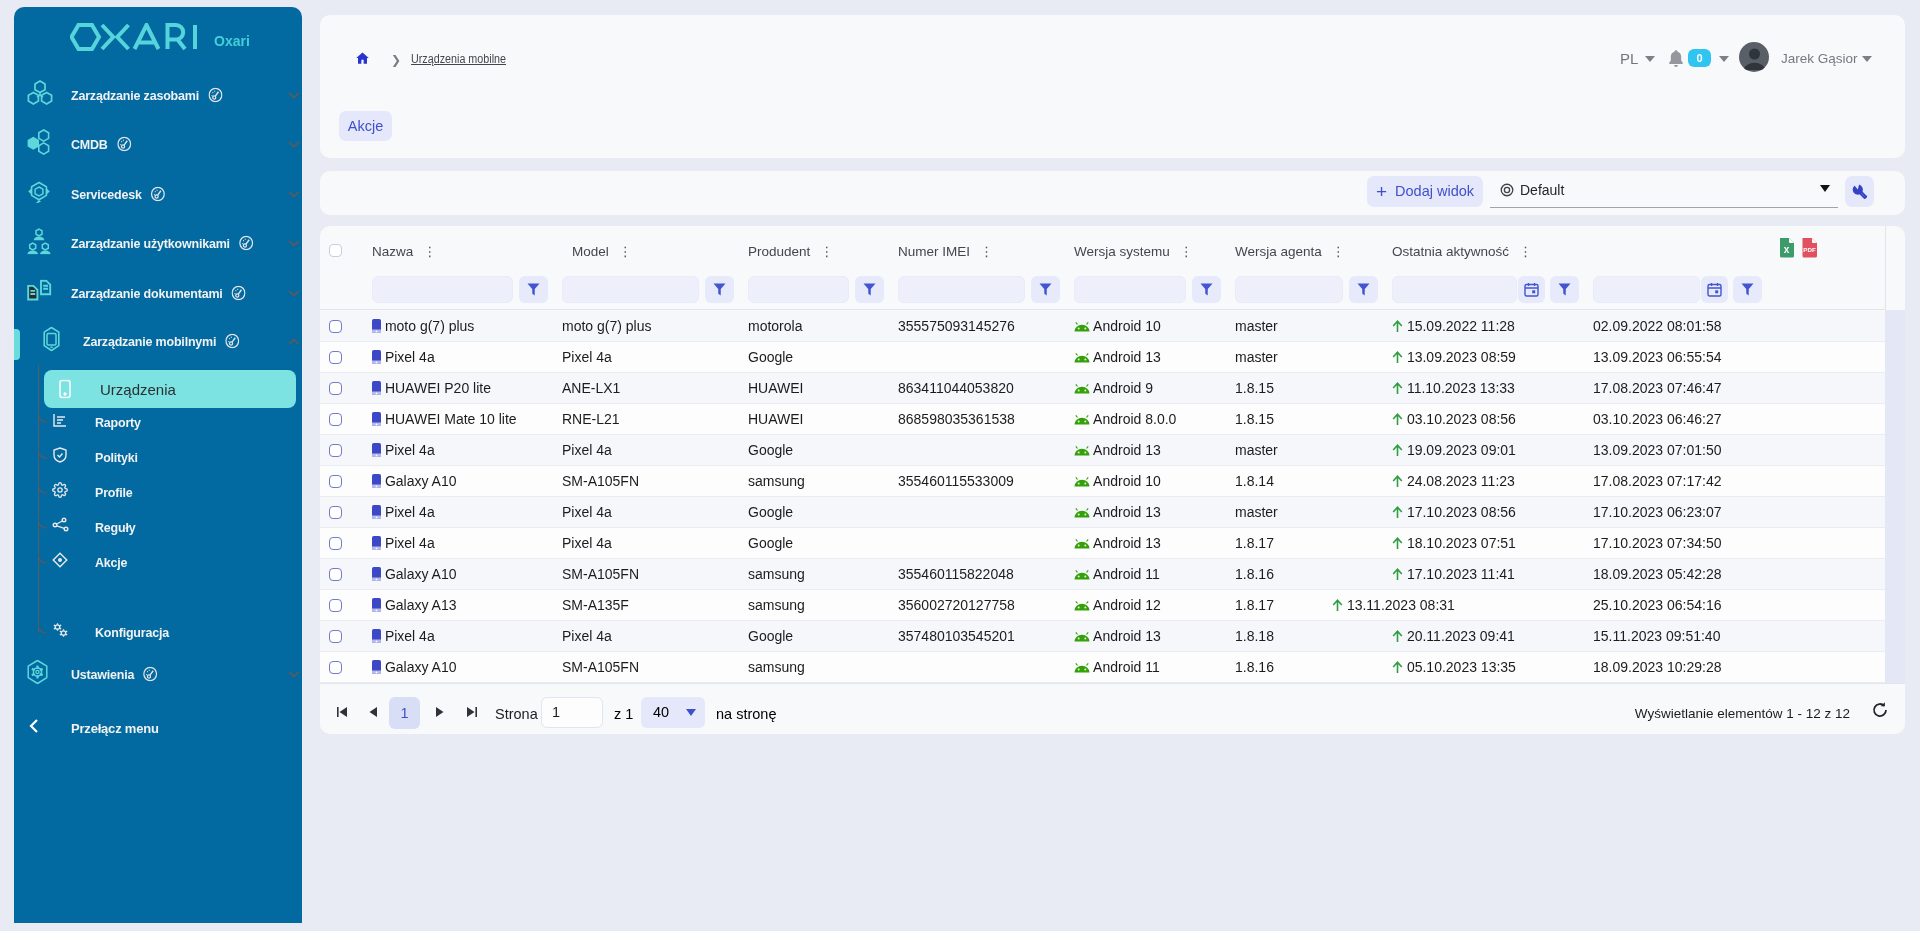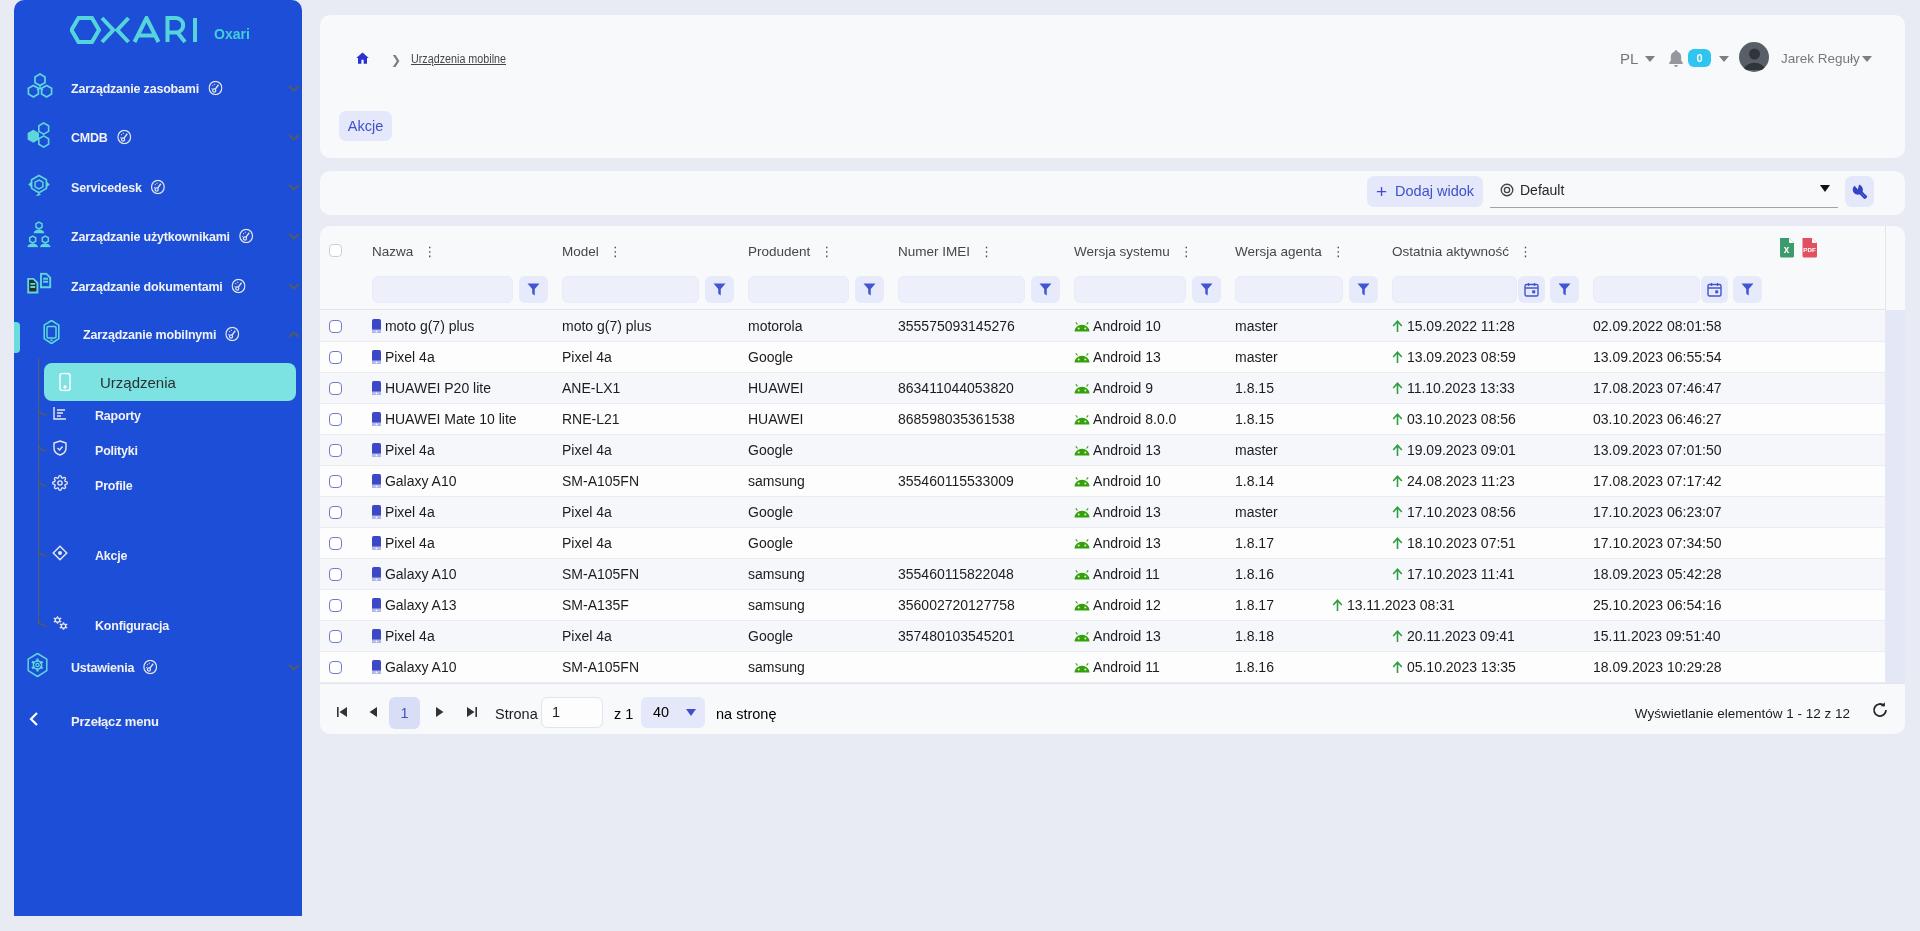--- a/index.html
+++ b/index.html
@@ -1,19 +1,19 @@
 <!DOCTYPE html>
 <html><head>
 <meta charset="utf-8">
 <style>
 * { margin:0; padding:0; box-sizing:border-box; }
 html,body { width:1920px; height:931px; overflow:hidden; background:#e9ebf4; font-family:"Liberation Sans", sans-serif; }
 
 
-#sidebar { position:absolute; left:14px; top:0; width:288px; height:916px; background:#1d4ed8; border-radius:10px 10px 0 0; }
+#sidebar { position:absolute; left:14px; top:7px; width:288px; height:916px; background:#0369a1; border-radius:10px 10px 0 0; }
 #logo { position:absolute; left:56px; top:16px; }
 #logoTag { position:absolute; left:200px; top:26px; color:#41d1d8; font-size:14px; font-weight:bold; }
 .mi { position:absolute; left:0; width:288px; height:48px; }
 .mi .ic { position:absolute; left:13px; top:50%; transform:translateY(-50%); }
 .mi .tx { position:absolute; left:57px; top:50%; transform:translateY(-50%) scaleX(0.96); transform-origin:left center; color:#f1f2f2; font-size:13px; font-weight:bold; white-space:nowrap; letter-spacing:-0.2px; }
 .mi .gauge { display:inline-block; vertical-align:-3px; margin-left:6px; }
 .mi .chev { position:absolute; right:2px; top:50%; transform:translateY(-50%); color:#595e63; font-size:13px; }
 .si { position:absolute; left:0; width:288px; height:35px; }
 .si .ic { position:absolute; left:38px; top:50%; transform:translateY(-50%); }
 .si .tx { position:absolute; left:81px; top:50%; transform:translateY(-50%) scaleX(0.96); transform-origin:left center; color:#f1f2f2; font-size:13px; font-weight:bold; white-space:nowrap; letter-spacing:-0.2px; }
@@ -247,20 +247,32 @@
       <svg style="position:absolute;left:24px;top:8px" width="10" height="12">
         <path d="M0 0 q0 10 9 10" stroke="#565b60" stroke-width="1.2" fill="none"></path>
       </svg>
     </div>
     <div class="si" style="top: 467.5px;">
       <span class="ic"><svg width="16" height="16" viewBox="0 0 24 24" fill="none" stroke="#e8e9ea" stroke-width="2">
           <circle cx="12" cy="12" r="3.2"></circle>
           <path d="M19.4 15a1.65 1.65 0 0 0 .33 1.82l.06.06a2 2 0 1 1-2.83 2.83l-.06-.06a1.65 1.65 0 0 0-1.82-.33 1.65 1.65 0 0 0-1 1.51V21a2 2 0 1 1-4 0v-.09A1.65 1.65 0 0 0 9 19.4a1.65 1.65 0 0 0-1.82.33l-.06.06a2 2 0 1 1-2.83-2.83l.06-.06a1.65 1.65 0 0 0 .33-1.82 1.65 1.65 0 0 0-1.51-1H3a2 2 0 1 1 0-4h.09A1.65 1.65 0 0 0 4.6 9a1.65 1.65 0 0 0-.33-1.82l-.06-.06a2 2 0 1 1 2.83-2.83l.06.06a1.65 1.65 0 0 0 1.82.33H9a1.65 1.65 0 0 0 1-1.51V3a2 2 0 1 1 4 0v.09a1.65 1.65 0 0 0 1 1.51 1.65 1.65 0 0 0 1.82-.33l.06-.06a2 2 0 1 1 2.83 2.83l-.06.06a1.65 1.65 0 0 0-.33 1.82V9a1.65 1.65 0 0 0 1.51 1H21a2 2 0 1 1 0 4h-.09a1.65 1.65 0 0 0-1.51 1z"></path>
         </svg></span>
       <span class="tx">Profile</span>
+      <svg style="position:absolute;left:24px;top:8px" width="10" height="12">
+        <path d="M0 0 q0 10 9 10" stroke="#565b60" stroke-width="1.2" fill="none"></path>
+      </svg>
+    </div>
+    <div class="si" style="top: 502.5px;">
+      <span class="ic"><svg width="17" height="16" viewBox="0 0 17 16" fill="none" stroke="#e8e9ea" stroke-width="1.4">
+          <circle cx="3" cy="8" r="1.8"></circle>
+          <circle cx="12" cy="3" r="1.8"></circle>
+          <circle cx="14" cy="12" r="1.8"></circle>
+          <path d="M4.7 7 l5.6-3 M4.8 8.8 l7.5 2.6"></path>
+        </svg></span>
+      <span class="tx">Reguły</span>
       <svg style="position:absolute;left:24px;top:8px" width="10" height="12">
         <path d="M0 0 q0 10 9 10" stroke="#565b60" stroke-width="1.2" fill="none"></path>
       </svg>
     </div>
     <div class="si" style="top: 537.5px;">
       <span class="ic"><svg width="16" height="16" viewBox="0 0 16 16" fill="none" stroke="#e8e9ea" stroke-width="1.4">
           <path d="M8 1.2 L14.8 8 L8 14.8 L1.2 8 Z"></path>
           <circle cx="8" cy="8" r="2" fill="#e8e9ea" stroke="none"></circle>
         </svg></span>
       <span class="tx">Akcje</span>
@@ -300,21 +312,21 @@
   <svg id="uz-bell" width="16" height="19" viewBox="0 0 16 19">
       <path d="M8 1.2 c0.9 0 1.6 0.7 1.6 1.5 c2.2 0.7 3.6 2.6 3.6 5 v3.8 l1.6 2.3 c0.3 0.5 0 1.1-0.6 1.1 H1.8 c-0.6 0-0.9-0.6-0.6-1.1 l1.6-2.3 V7.7 c0-2.4 1.4-4.3 3.6-5 c0-0.8 0.7-1.5 1.6-1.5 z" fill="#94989d"></path>
       <path d="M6.1 16 a1.9 1.9 0 0 0 3.8 0 z" fill="#94989d"></path>
     </svg>
   <div id="uz-badge">0</div>
   <div id="uz-c2" class="caret"></div>
   <div id="uz-av"><svg width="31" height="31" viewBox="0 0 31 31">
         <circle cx="15.5" cy="12" r="5.5" fill="#30353b"></circle>
         <path d="M4 28 a12 10 0 0 1 23 0 z" fill="#30353b"></path>
       </svg></div>
-  <div id="uz-name">Jarek Reguły</div>
+  <div id="uz-name">Jarek Gąsior</div>
   <div id="uz-c3" class="caret"></div>
 </div>
 
 <div id="tbCard" class="card">
   <div id="btnAddView"><span style="font-size:19px;vertical-align:-2px;font-weight:400">+</span>&nbsp; Dodaj widok</div>
   <div id="selView">
     <svg class="eye" width="14" height="14" viewBox="0 0 17 17" fill="none" stroke="#3f444a" stroke-width="1.6">
         <circle cx="8.5" cy="8.5" r="7"></circle>
         <circle cx="8.5" cy="8.5" r="3.2"></circle>
       </svg>
@@ -330,21 +342,21 @@
     </svg>
   </div>
 </div>
 
 <div id="gridCard" class="card">
   <div id="grid">
       <div class="hrow">
         <div class="hcell" style="left:40px;width:190px">
           <span class="hlabel">Nazwa<span class="dots">⋮</span></span>
         </div>
-        <div class="hcell" style="left:230px;width:186px">
+        <div class="hcell" style="left:240px;width:186px">
           <span class="hlabel">Model<span class="dots">⋮</span></span>
         </div>
         <div class="hcell" style="left:416px;width:150px">
           <span class="hlabel">Produdent<span class="dots">⋮</span></span>
         </div>
         <div class="hcell" style="left:566px;width:176px">
           <span class="hlabel">Numer IMEI<span class="dots">⋮</span></span>
         </div>
         <div class="hcell" style="left:742px;width:161px">
           <span class="hlabel">Wersja systemu<span class="dots">⋮</span></span>

